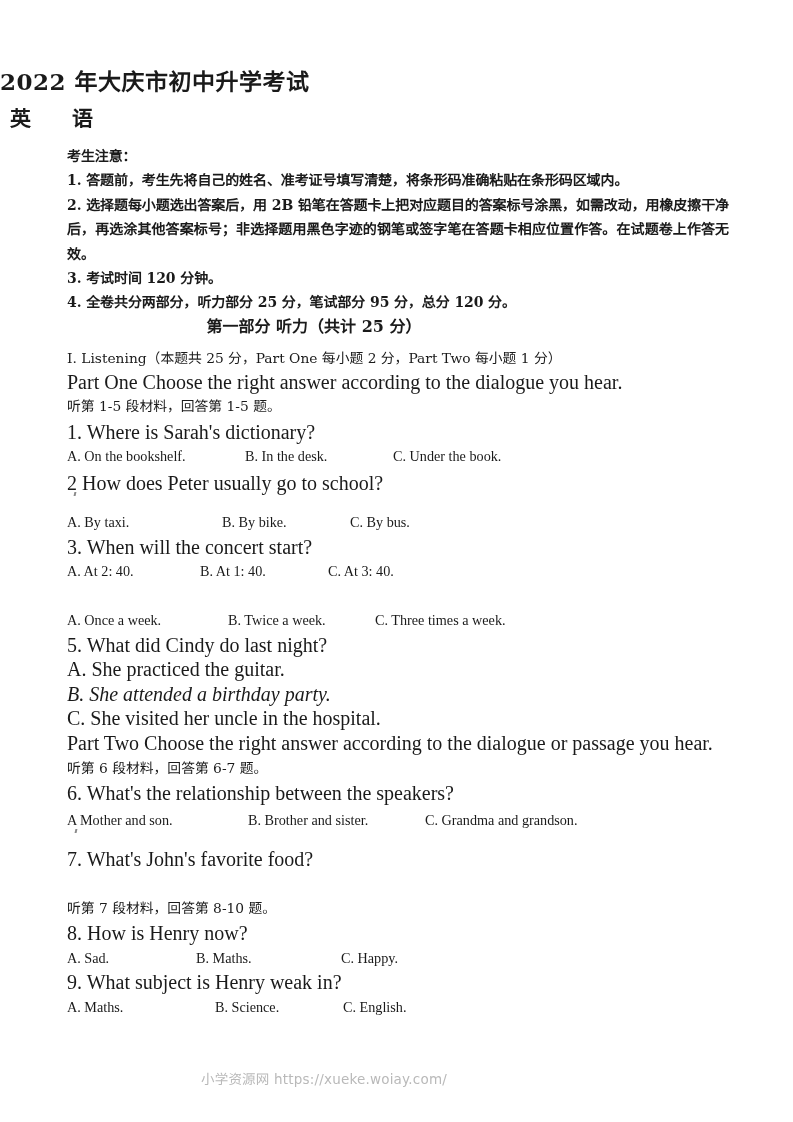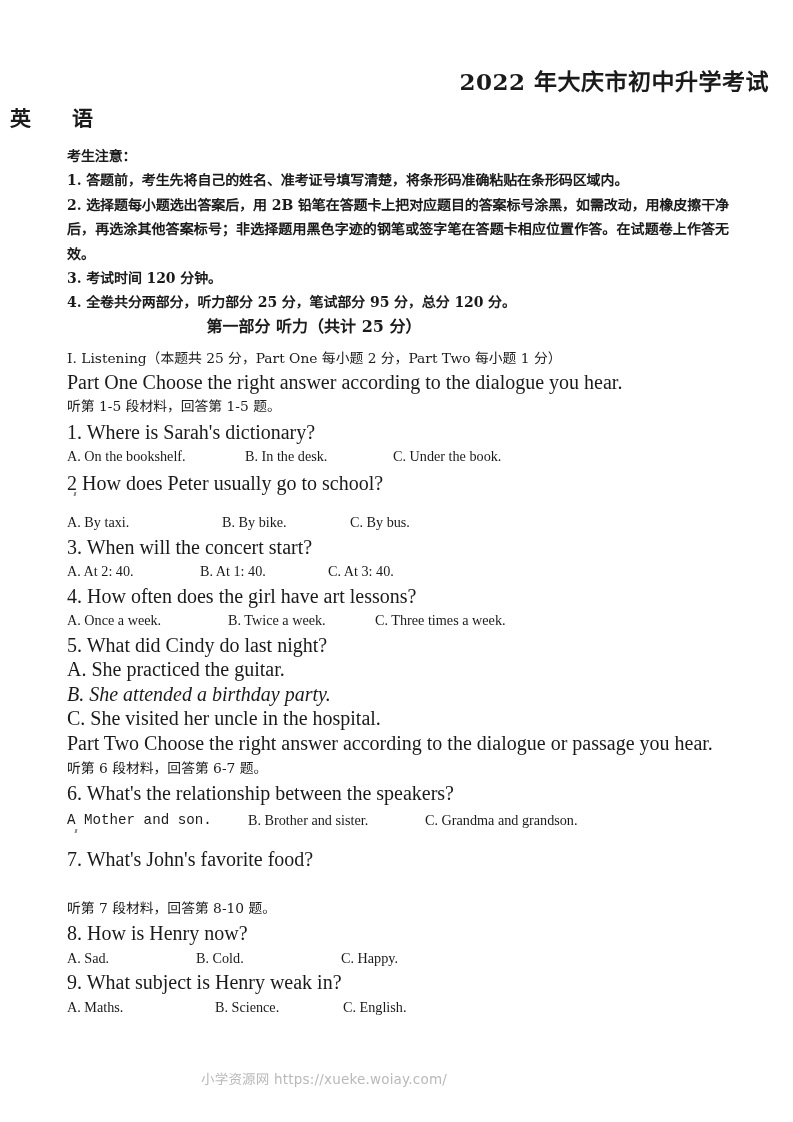--- a/index.html
+++ b/index.html
@@ -19,21 +19,21 @@
     color: #1a1a1a;
     -webkit-font-smoothing: antialiased;
   }
 
   
   .doc-title {
     position: absolute;
     left: 0;
     top: 68px;
     width: 769px;
-    text-align: right;
+    text-align: left;
     font-family: "DejaVu Serif", "Liberation Serif", serif;
     font-size: 23px;
     font-weight: 700;
     letter-spacing: 0.5px;
     line-height: 1.2;
   }
   .doc-subject {
     position: absolute;
     left: 0;
     top: 106px;
@@ -163,51 +163,50 @@
     <span style="left:350px;">C. By bus.</span>
   </div>
 
   <div class="ln" style="top:538px;">3. When will the concert start?</div>
   <div class="optrow" style="top:562px;">
     <span style="left:67px;">A. At 2: 40.</span>
     <span style="left:200px;">B. At 1: 40.</span>
     <span style="left:328px;">C. At 3: 40.</span>
   </div>
 
-  <div class="ln" style="top:587px;">4. How often does the girl have art lessons?</div>
   <div class="optrow" style="top:611px;">
     <span style="left:67px;">A. Once a week.</span>
     <span style="left:228px;">B. Twice a week.</span>
     <span style="left:375px;">C. Three times a week.</span>
   </div>
 
   <div class="ln" style="top:636px;">5. What did Cindy do last night?</div>
   <div class="ln" style="top:660px;">A. She practiced the guitar.</div>
   <div class="ln" style="top:685px;font-style:italic;">B. She attended a birthday party.</div>
   <div class="ln" style="top:709px;">C. She visited her uncle in the hospital.</div>
 
   <div class="ln" style="top:734px;">Part Two Choose the right answer according to the dialogue or passage you hear.</div>
   <div class="ln cn" style="top:759px;">听第 6 段材料，回答第 6-7 题。</div>
 
   <div class="ln" style="top:784px;">6. What's the relationship between the speakers?</div>
   <div class="optrow" style="top:811px;">
-    <span style="left:67px;font-family:Liberation Mono, monospace;">A  Mother and son.</span>
+    <span style="left:67px;">A  Mother and son.</span>
     <span style="left:248px;">B. Brother and sister.</span>
     <span style="left:425px;">C. Grandma and grandson.</span>
   </div>
   <div class="speck" style="left:75px; top:829px;"></div>
 
   <div class="ln" style="top:850px;">7. What's John's favorite food?</div>
 
   <div class="ln cn" style="top:899px;">听第 7 段材料，回答第 8-10 题。</div>
 
   <div class="ln" style="top:924px;">8. How is Henry now?</div>
   <div class="optrow" style="top:949px;">
     <span style="left:67px;">A. Sad.</span>
-    <span style="left:196px;">B. Cold.</span>
+    <span style="left:196px;">B. Maths.</span>
     <span style="left:341px;">C. Happy.</span>
   </div>
 
   <div class="ln" style="top:973px;">9. What subject is Henry weak in?</div>
   <div class="optrow" style="top:998px;">
     <span style="left:67px;">A. Maths.</span>
     <span style="left:215px;">B. Science.</span>
     <span style="left:343px;">C. English.</span>
   </div>
 

